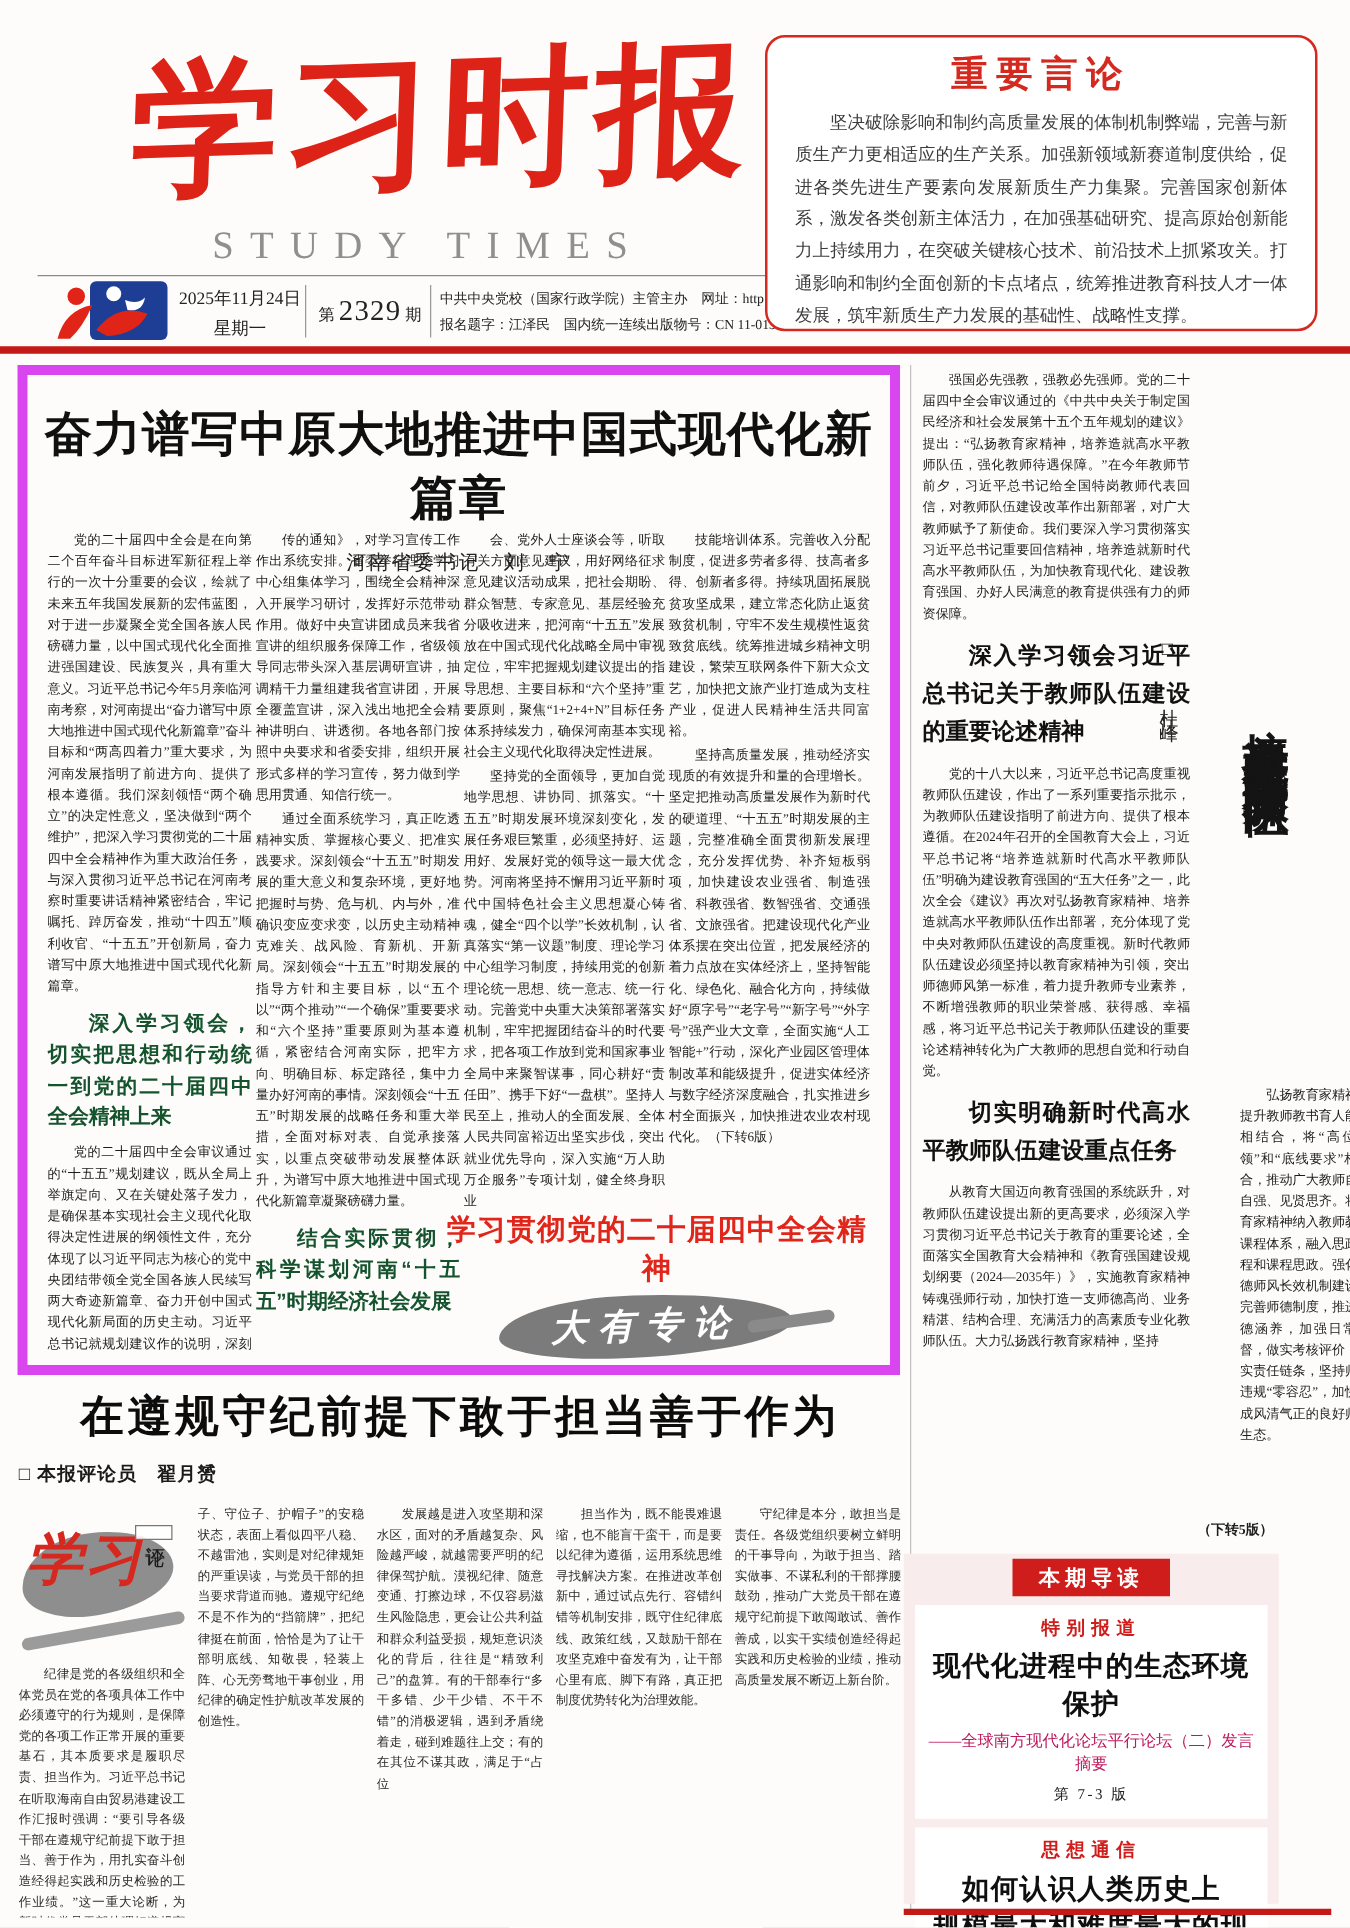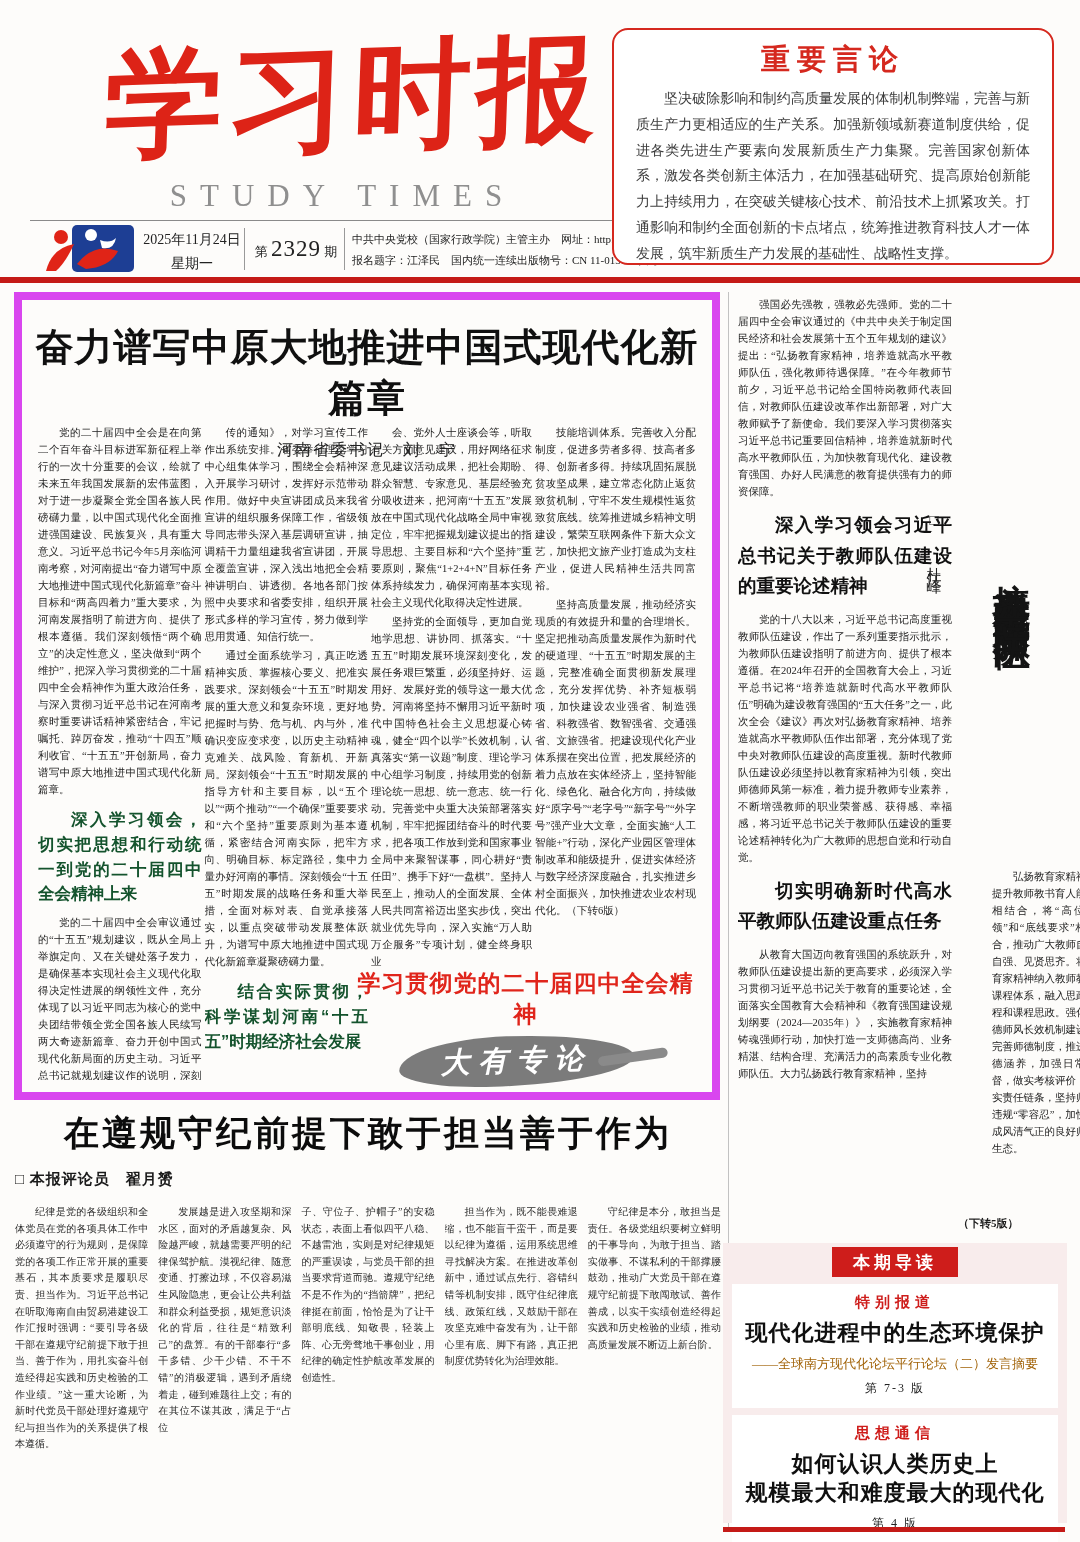--- a/index.html
+++ b/index.html
@@ -102,32 +102,32 @@
     letter-spacing:4px; display:flex; align-items:center; justify-content:center;
   }
   .t-right{
     position:absolute; left:992px; top:868px; width:105px; height:346px;
     font-size:10.5px; line-height:1.62; text-align:justify; overflow:hidden; color:#1c1c1c;
   }
   .t-right p{ text-indent:2em; }
   .t-turn{ position:absolute; left:958px; top:1216px; width:105px; font-weight:700; font-size:11px; }
   
   .digest{
-    position:absolute; left:723px; top:1243px; width:344px; height:280px;
+    position:absolute; left:723px; top:1243px; width:300px; height:280px;
     background:#f8ecec; padding-top:4px;
   }
   .digest-tab{
     width:126px; height:30px; margin:0 auto; background:#ce1d1b; color:#fff;
     font-family:"Liberation Sans","DejaVu Sans",sans-serif; font-weight:700; font-size:17px;
     letter-spacing:4px; display:flex; align-items:center; justify-content:center;
   }
   .digest-card{ background:#fff; margin:7px 9px; padding:9px 6px 11px; text-align:center; }
   .digest-kicker{ color:#ce1d1b; font-size:15px; letter-spacing:5px; font-weight:700; }
   .digest-title{ font-size:22px; font-weight:900; color:#0f0f0f; margin-top:6px; line-height:1.35; letter-spacing:1px; }
-  .digest-sub{ font-size:13px; color:#a16207; margin-top:7px; }
+  .digest-sub{ font-size:13px; color:#be185d; margin-top:7px; }
   .digest-page{ font-size:12px; color:#222; margin-top:7px; letter-spacing:2px; }
   .rule-red-bottom{ position:absolute; left:723px; top:1527px; width:342px; height:5px; background:#c41a17; }
   
   .comm{ position:absolute; left:15px; top:1104px; width:706px; height:438px; }
   .comm-headline{
     text-align:center; font-size:35px; font-weight:900; color:#0c0c0c; letter-spacing:3px; margin-top:6px;
   }
   .comm-byline{ text-align:left; margin-top:13px; font-size:15px; font-weight:700; color:#1a1a1a; letter-spacing:1px; }
   .comm-cols{ display:flex; gap:10px; margin-top:15px; height:330px; overflow:hidden; }
   .ccol{ flex:1; font-size:10px; line-height:1.66; text-align:justify; color:#2a2a2a; overflow:hidden; }
@@ -254,30 +254,35 @@
       <div class="digest-page">第 4 版</div>
     </div>
   </div>
   <div class="rule-red-bottom"></div>
 
   <div class="comm">
     <div class="comm-headline">在遵规守纪前提下敢于担当善于作为</div>
     <div class="comm-byline">□ 本报评论员　翟月赟</div>
     <div class="comm-cols">
       <div class="ccol">
+        <div class="comm-stamp">
+          <div class="blob"></div>
+          <div class="big">学习</div>
+          <div class="small">评论</div>
+        </div>
         <p>纪律是党的各级组织和全体党员在党的各项具体工作中必须遵守的行为规则，是保障党的各项工作正常开展的重要基石，其本质要求是履职尽责、担当作为。习近平总书记在听取海南自由贸易港建设工作汇报时强调：“要引导各级干部在遵规守纪前提下敢于担当、善于作为，用扎实奋斗创造经得起实践和历史检验的工作业绩。”这一重大论断，为新时代党员干部处理好遵规守纪与担当作为的关系提供了根本遵循。</p>
 
       </div>
       <div class="ccol">
+        <p style="text-indent:0">子、守位子、护帽子”的安稳状态，表面上看似四平八稳、不越雷池，实则是对纪律规矩的严重误读，与党员干部的担当要求背道而驰。遵规守纪绝不是不作为的“挡箭牌”，把纪律挺在前面，恰恰是为了让干部明底线、知敬畏，轻装上阵、心无旁骛地干事创业，用纪律的确定性护航改革发展的创造性。</p>
+      </div>
+      <div class="ccol">
         <p>发展越是进入攻坚期和深水区，面对的矛盾越复杂、风险越严峻，就越需要严明的纪律保驾护航。漠视纪律、随意变通、打擦边球，不仅容易滋生风险隐患，更会让公共利益和群众利益受损，规矩意识淡化的背后，往往是“精致利己”的盘算。有的干部奉行“多干多错、少干少错、不干不错”的消极逻辑，遇到矛盾绕着走，碰到难题往上交；有的在其位不谋其政，满足于“占位</p>
       </div>
       <div class="ccol">
-        <p style="text-indent:0">子、守位子、护帽子”的安稳状态，表面上看似四平八稳、不越雷池，实则是对纪律规矩的严重误读，与党员干部的担当要求背道而驰。遵规守纪绝不是不作为的“挡箭牌”，把纪律挺在前面，恰恰是为了让干部明底线、知敬畏，轻装上阵、心无旁骛地干事创业，用纪律的确定性护航改革发展的创造性。</p>
-      </div>
-      <div class="ccol">
         <p>担当作为，既不能畏难退缩，也不能盲干蛮干，而是要以纪律为遵循，运用系统思维寻找解决方案。在推进改革创新中，通过试点先行、容错纠错等机制安排，既守住纪律底线、政策红线，又鼓励干部在攻坚克难中奋发有为，让干部心里有底、脚下有路，真正把制度优势转化为治理效能。</p>
       </div>
       <div class="ccol">
         <p>守纪律是本分，敢担当是责任。各级党组织要树立鲜明的干事导向，为敢于担当、踏实做事、不谋私利的干部撑腰鼓劲，推动广大党员干部在遵规守纪前提下敢闯敢试、善作善成，以实干实绩创造经得起实践和历史检验的业绩，推动高质量发展不断迈上新台阶。</p>
       </div>
     </div>
   </div>
 
 </div>
 

